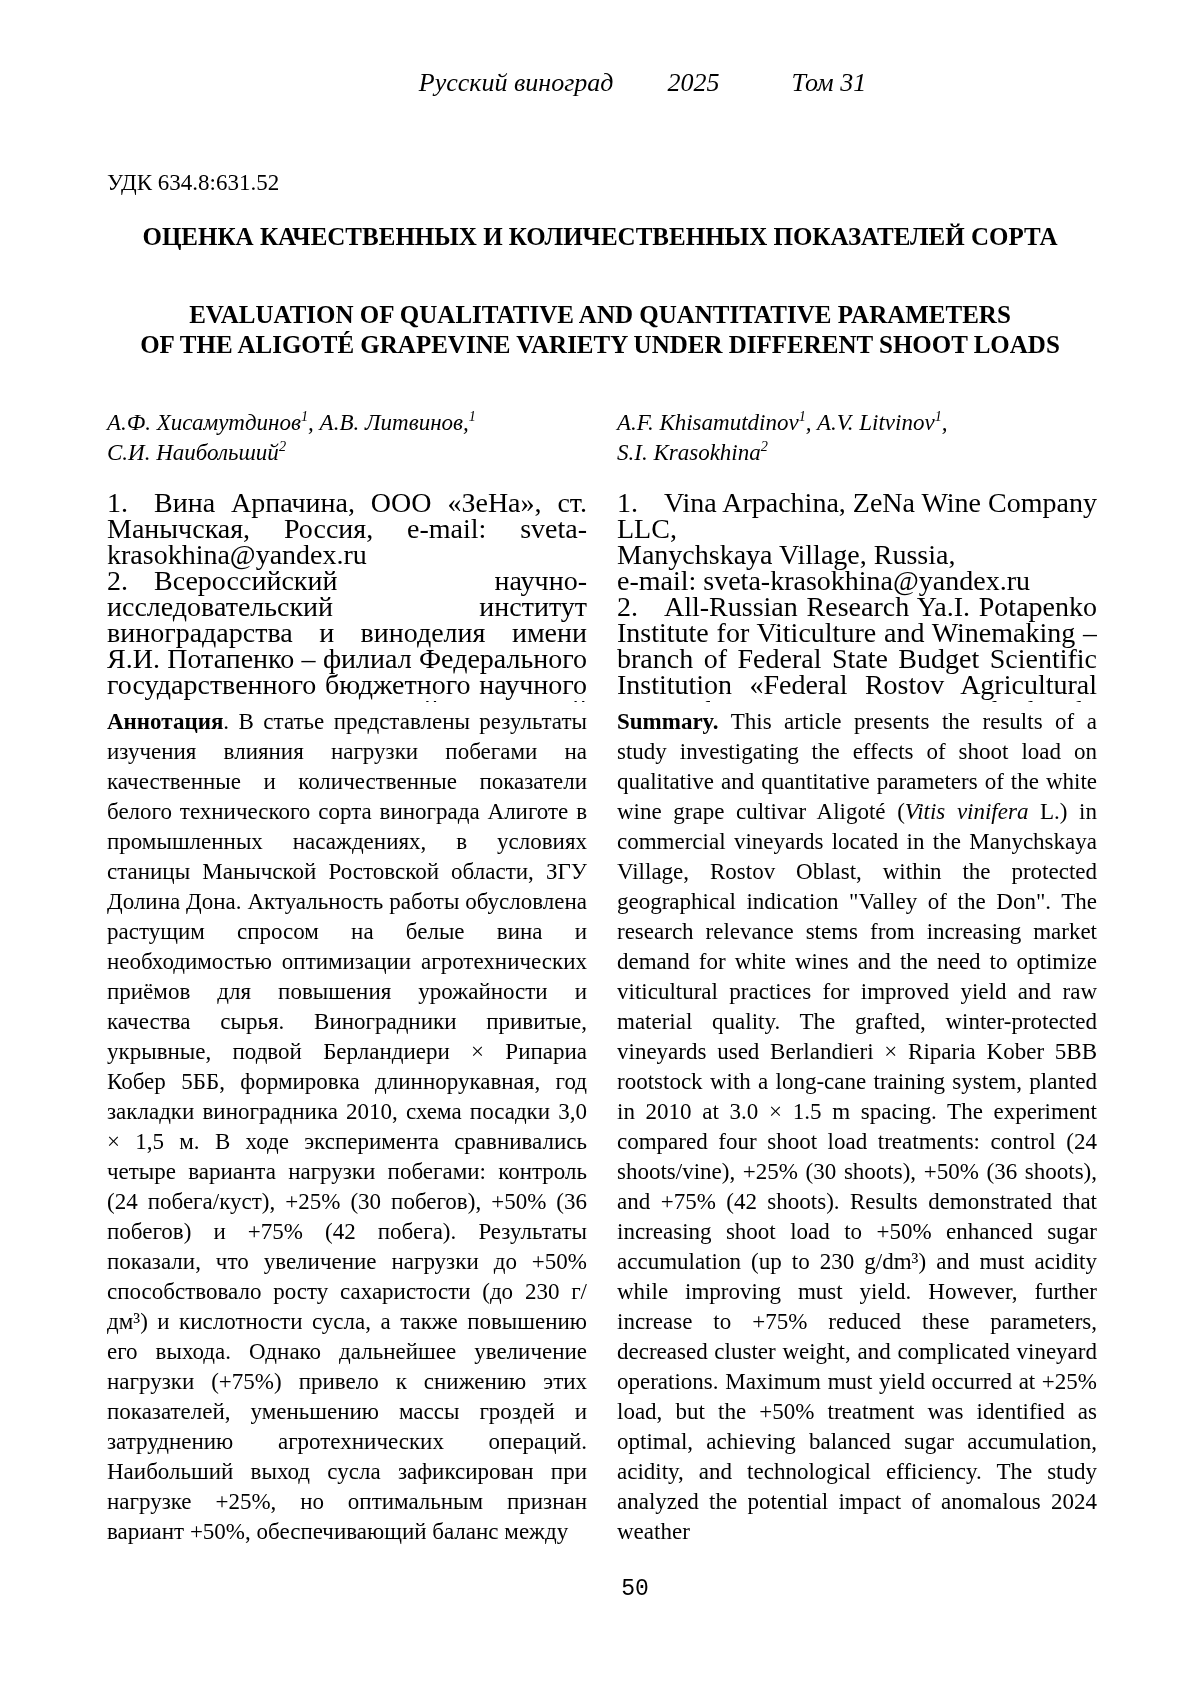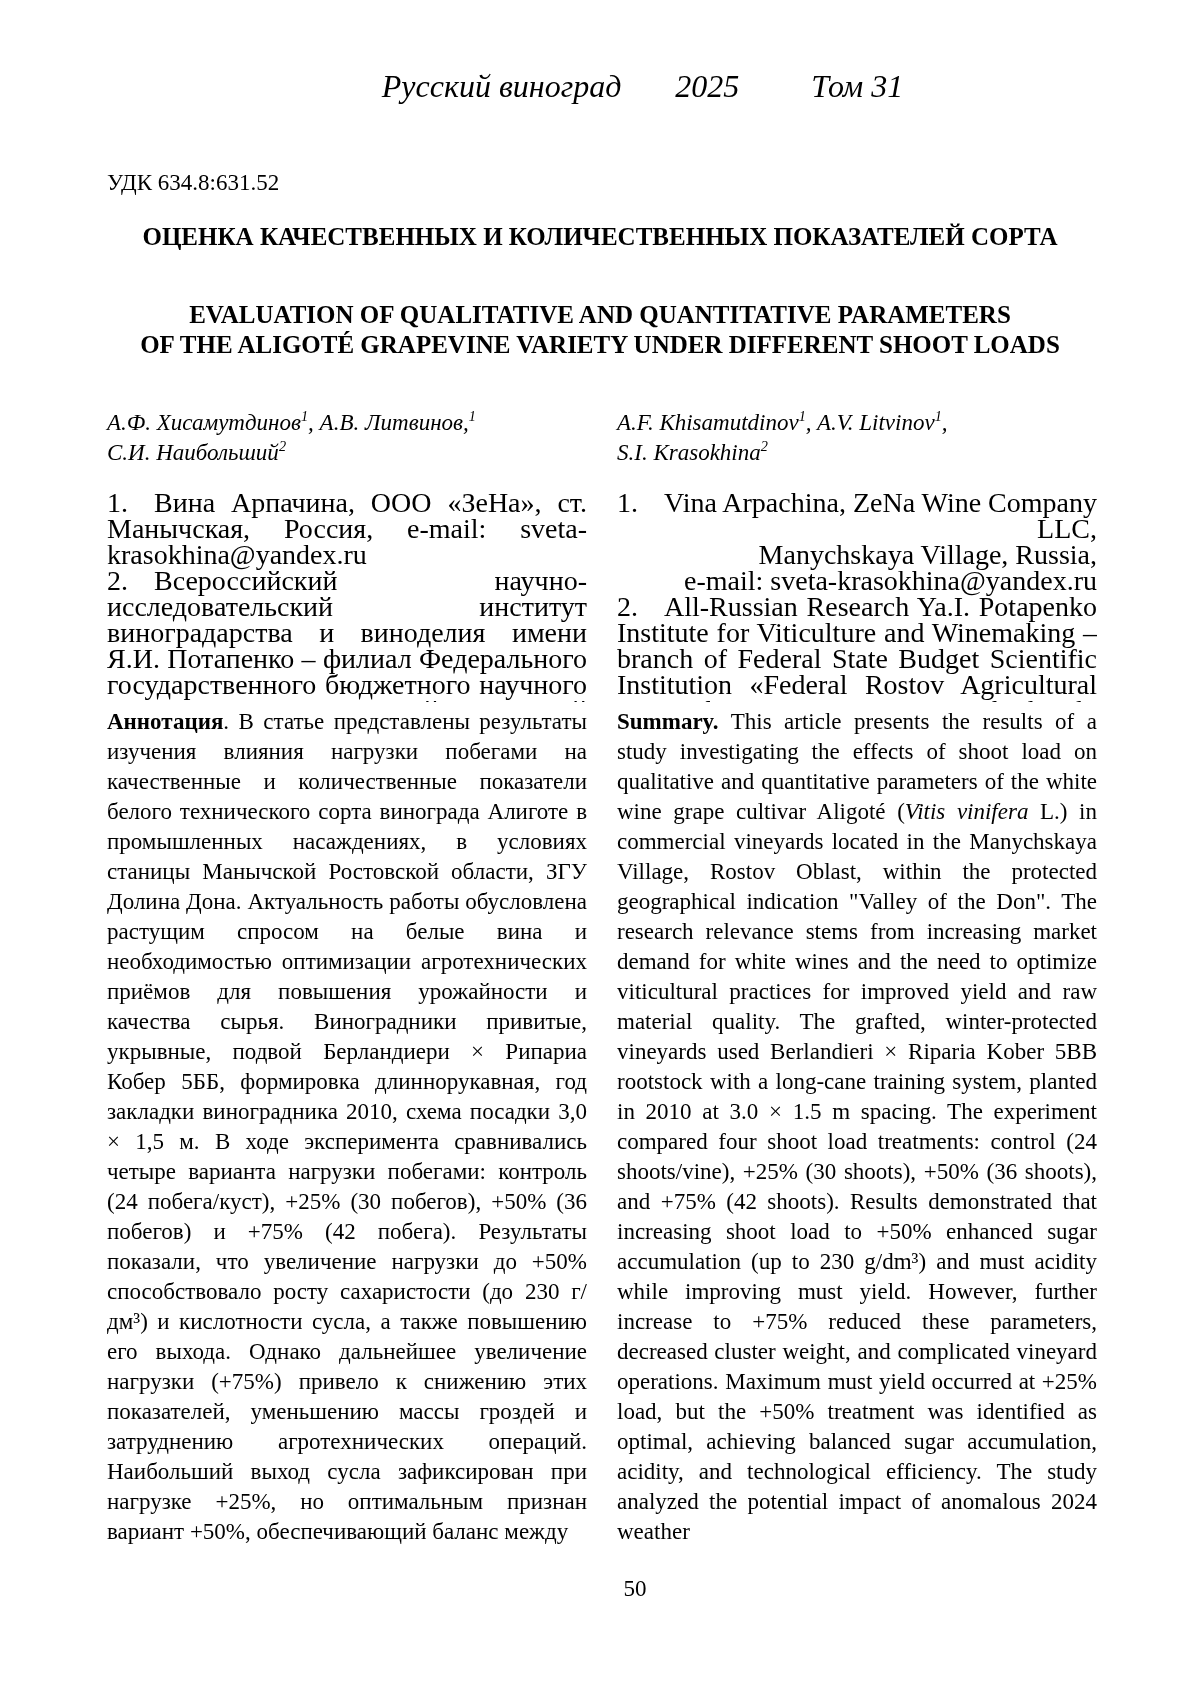--- a/index.html
+++ b/index.html
@@ -14,21 +14,21 @@
   }
 
   .journal-header {
     position: absolute;
     top: 68px; left: 0;
     width: 100%;
     display: flex;
     justify-content: center;
     align-items: baseline;
     font-style: italic;
-    font-size: 32px;
+    font-size: 26px;
     padding-left: 85px;
     box-sizing: border-box;
   }
   .jh-year { margin-left: 54px; margin-right: 72px; }
 
   .udc {
     position: absolute;
     top: 170px; left: 107px;
     font-size: 23px;
   }
@@ -64,37 +64,37 @@
   }
   sup { font-size: 0.62em; vertical-align: super; line-height: 0; }
 
   .affs {
     font-size: 28px;
     line-height: 26px;
     height: 212px;
     overflow: hidden;
   }
   .aff { margin: 0; text-align: justify; }
-  .aff.no-justify { text-align: right; }
+  .aff.no-justify { text-align: left; }
   .aff-gap { display: inline-block; width: 26px; }
 
   .abstract {
     font-size: 23px;
     line-height: 30px;
     text-align: justify;
     margin: 5px 0 0 0;
   }
   .abstract .lead { font-weight: bold; }
 
   .footer {
     position: absolute;
     top: 1576px; left: 0;
     width: 100%;
     text-align: center;
-    font-family: Liberation Serif, serif;
+    font-family: Liberation Mono, monospace;
     font-size: 23px;
     padding-left: 70px;
     box-sizing: border-box;
   }
 </style>
 </head>
 <body>
 
 <div class="page">
 

